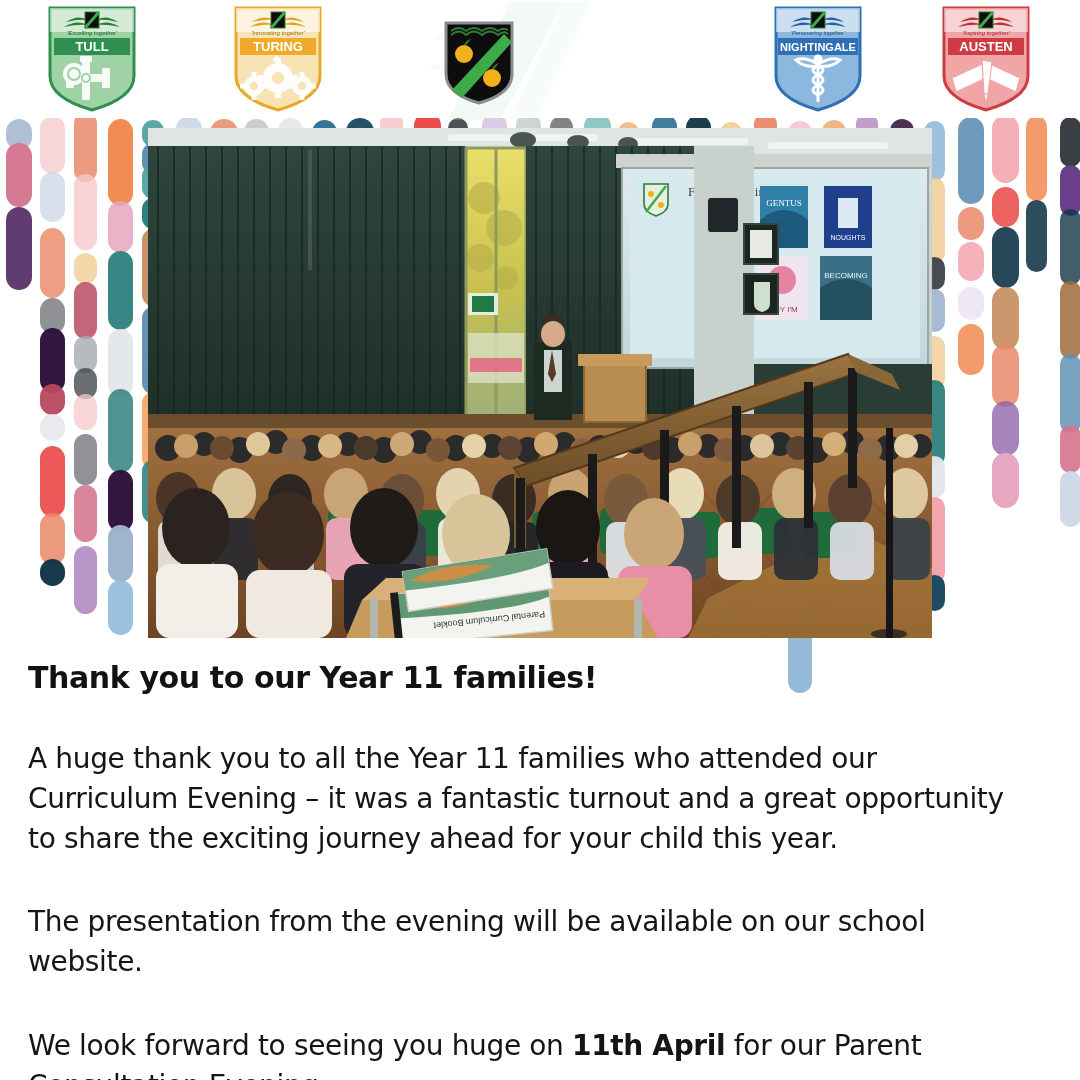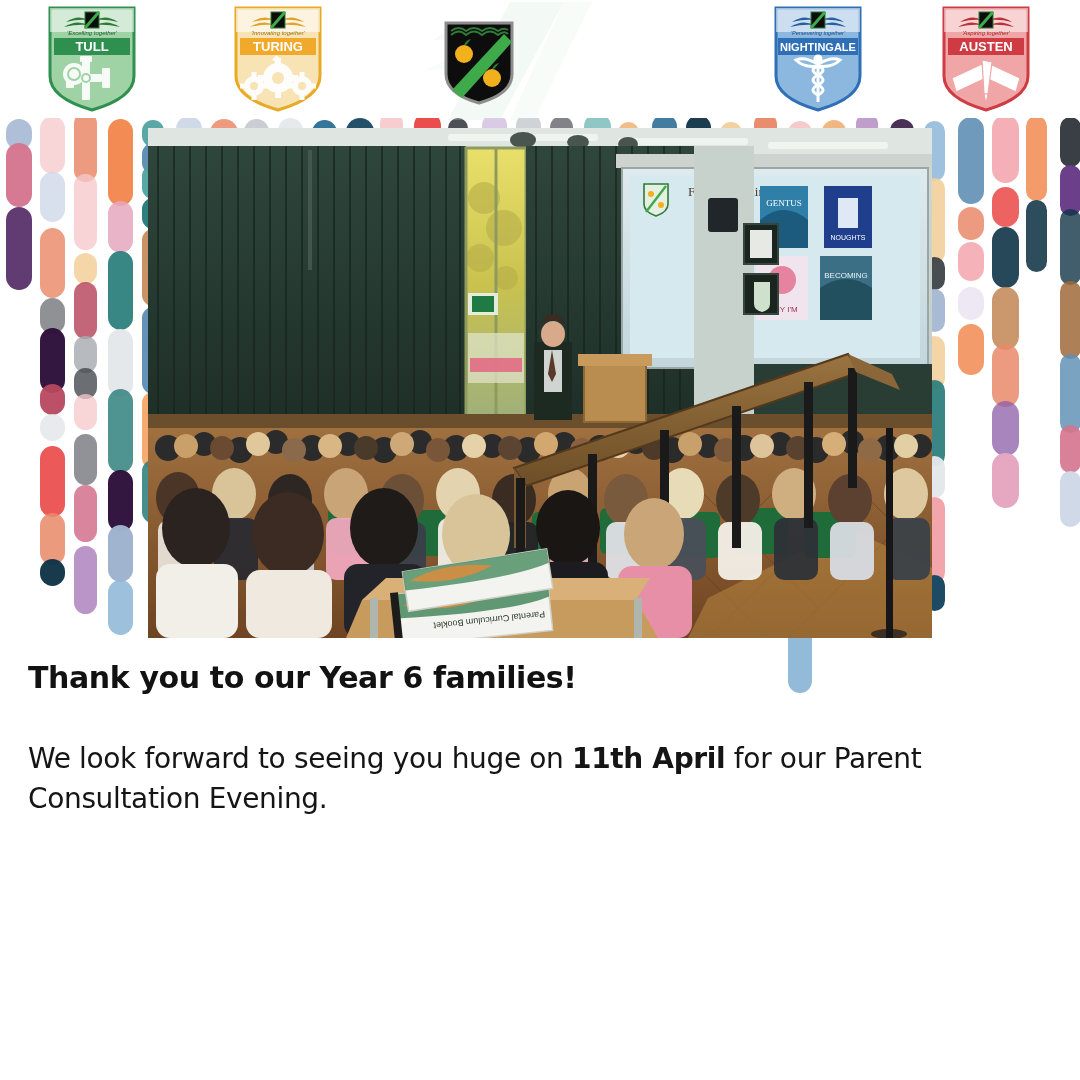--- a/index.html
+++ b/index.html
@@ -757,16 +757,18 @@
           <path d="M262 442 q38 -14 84 -2 q-42 14 -84 2Z" fill="#e28a3a" opacity=".8"></path>
         </g>
       </g>
 
       <rect x="738" y="300" width="7" height="210" fill="#17171a"></rect>
       <ellipse cx="741" cy="506" rx="18" ry="5" fill="#17171a" opacity=".7"></ellipse>
     </svg>
   </div>
 
   <div id="content">
-    <div id="headline">Thank you to our Year 6 families!</div>
+    <div id="headline">Thank you to our Year 11 families!</div>
+    <p class="para">A huge thank you to all the Year 11 families who attended our Curriculum Evening – it was a fantastic turnout and a great opportunity to share the exciting journey ahead for your child this year.</p>
+    <p class="para">The presentation from the evening will be available on our school website.</p>
     <p class="para"><span>We look forward to seeing you huge on </span><b>11th April</b><span> for our Parent Consultation Evening.</span></p>
   </div>
 </div>
 
 </body></html>

